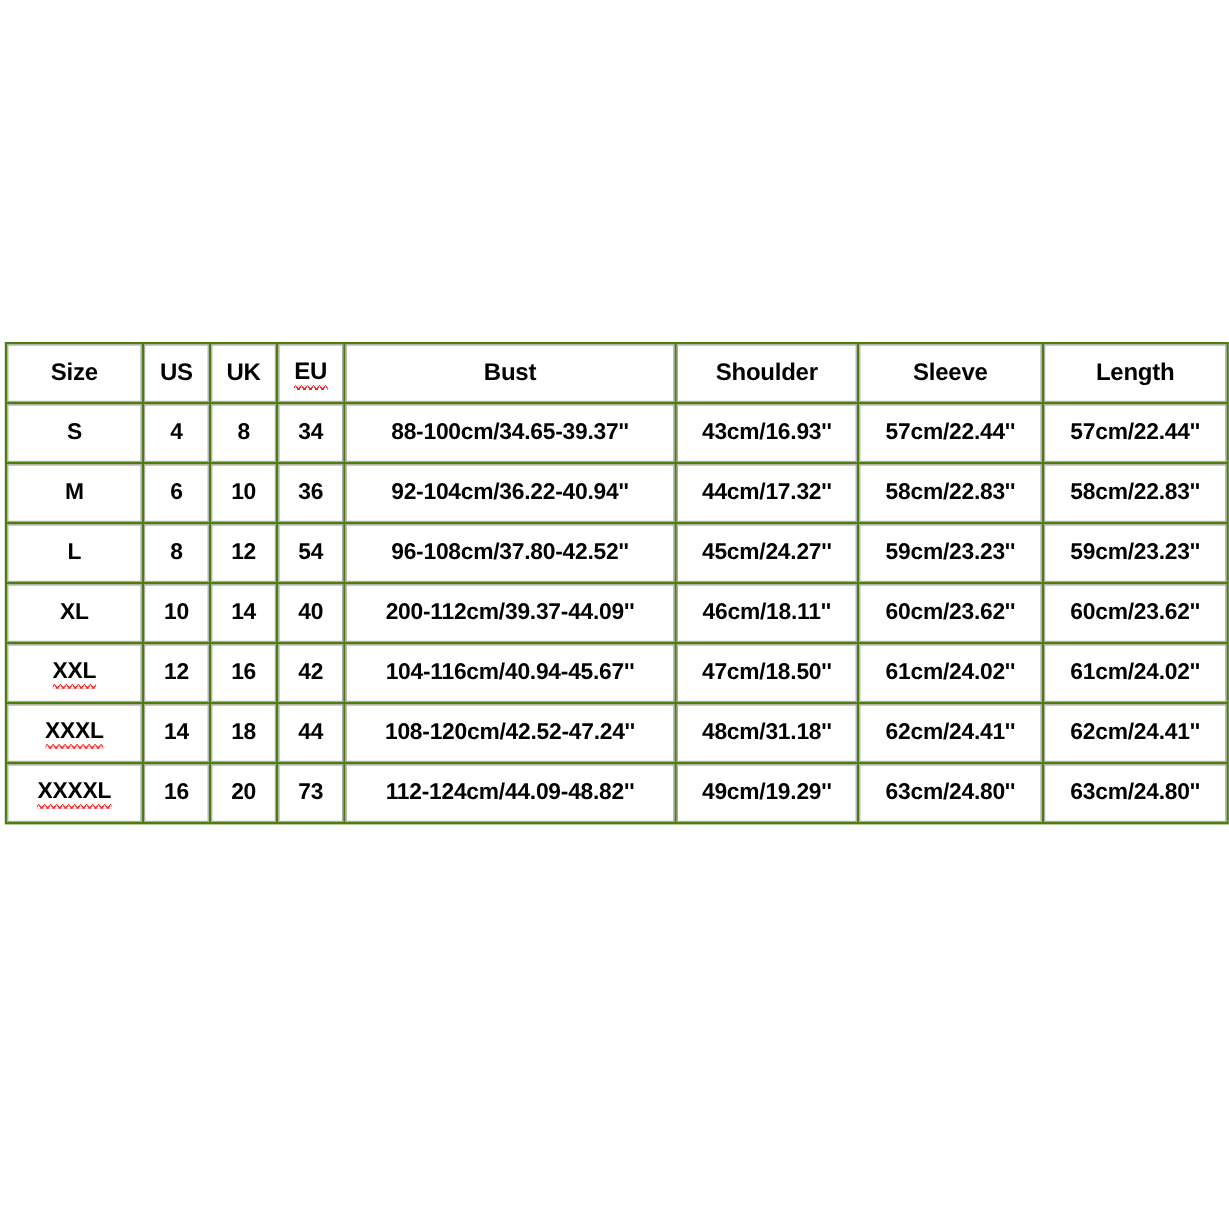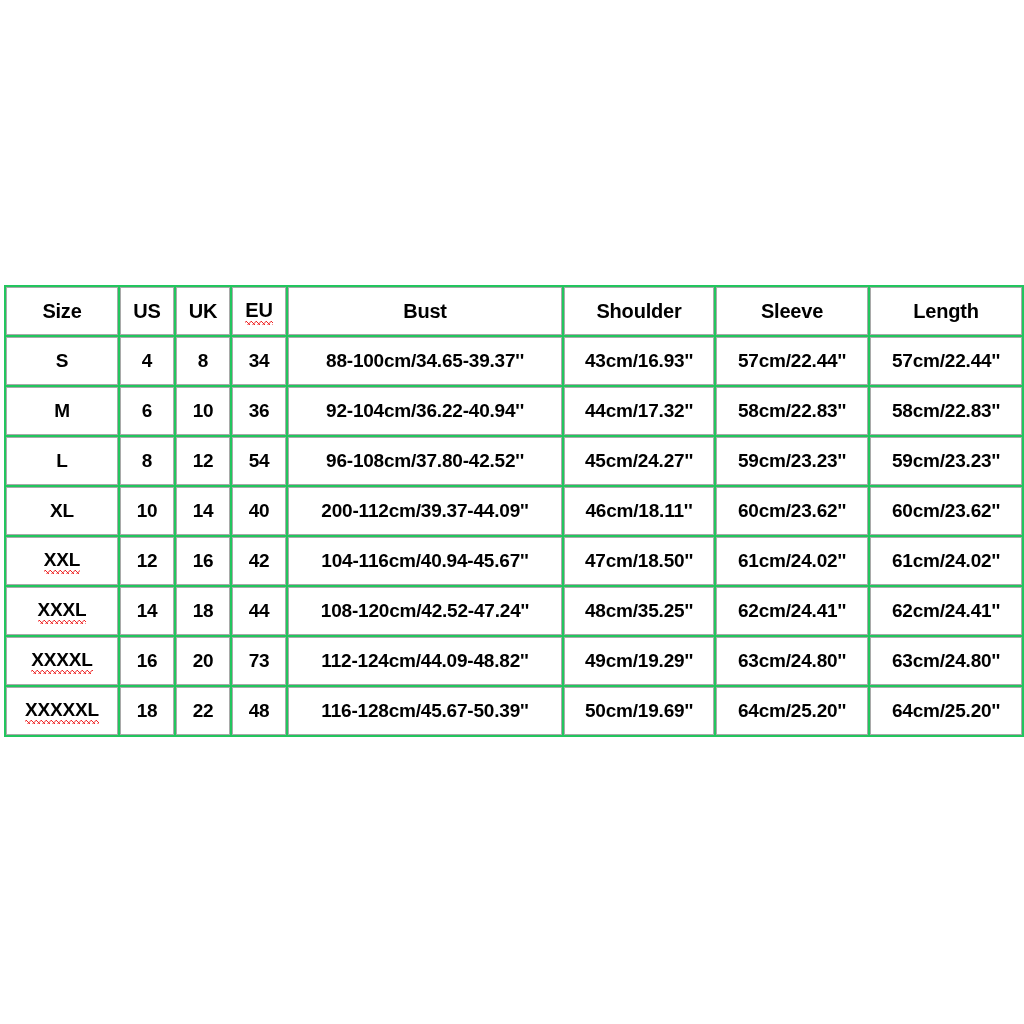--- a/index.html
+++ b/index.html
@@ -27,21 +27,21 @@
     left: 4px;
     top: 285px;
     width: 1012px;
   }
 
   table.size-chart {
     border-collapse: separate;
     border-spacing: 2px;
     width: 1012px;
     table-layout: fixed;
-    background: #22c55e;
+    background: #4d7c0f;
   }
 
   table.size-chart td {
     border: 1px solid #a9a9a9;
     background: #ffffff;
     height: 46px;
     padding: 0 2px;
     text-align: center;
     vertical-align: middle;
     color: #000000;
@@ -165,41 +165,31 @@
             <td>47cm/18.50''</td>
             <td>61cm/24.02''</td>
             <td>61cm/24.02''</td>
           </tr>
           <tr>
             <td><span class="squiggle">XXXL</span></td>
             <td>14</td>
             <td>18</td>
             <td>44</td>
             <td>108-120cm/42.52-47.24''</td>
-            <td>48cm/35.25''</td>
+            <td>48cm/31.18''</td>
             <td>62cm/24.41''</td>
             <td>62cm/24.41''</td>
           </tr>
           <tr>
             <td><span class="squiggle">XXXXL</span></td>
             <td>16</td>
             <td>20</td>
             <td>73</td>
             <td>112-124cm/44.09-48.82''</td>
             <td>49cm/19.29''</td>
             <td>63cm/24.80''</td>
             <td>63cm/24.80''</td>
           </tr>
-          <tr>
-            <td><span class="squiggle">XXXXXL</span></td>
-            <td>18</td>
-            <td>22</td>
-            <td>48</td>
-            <td>116-128cm/45.67-50.39''</td>
-            <td>50cm/19.69''</td>
-            <td>64cm/25.20''</td>
-            <td>64cm/25.20''</td>
-          </tr>
         </tbody>
     </table>
   </div>
 
 </div>
 
 </body></html>

